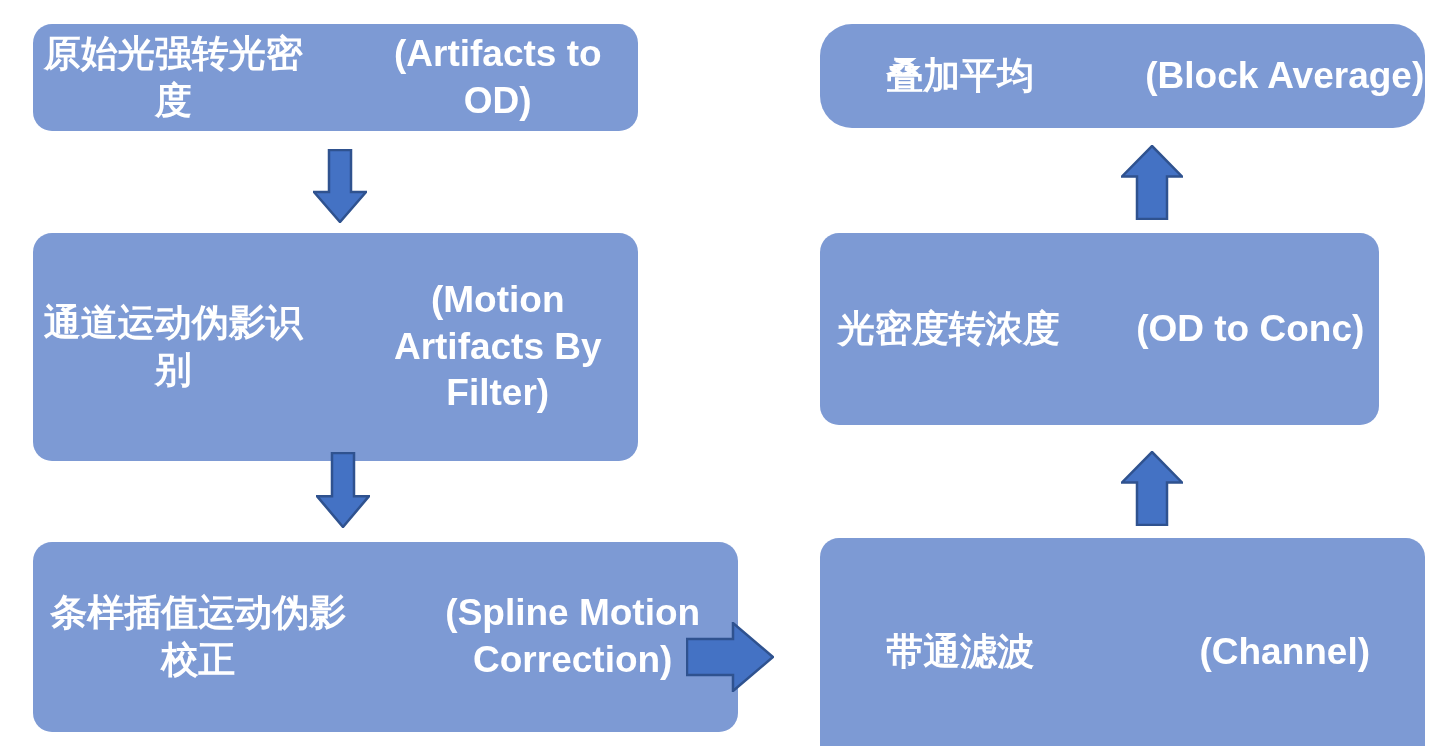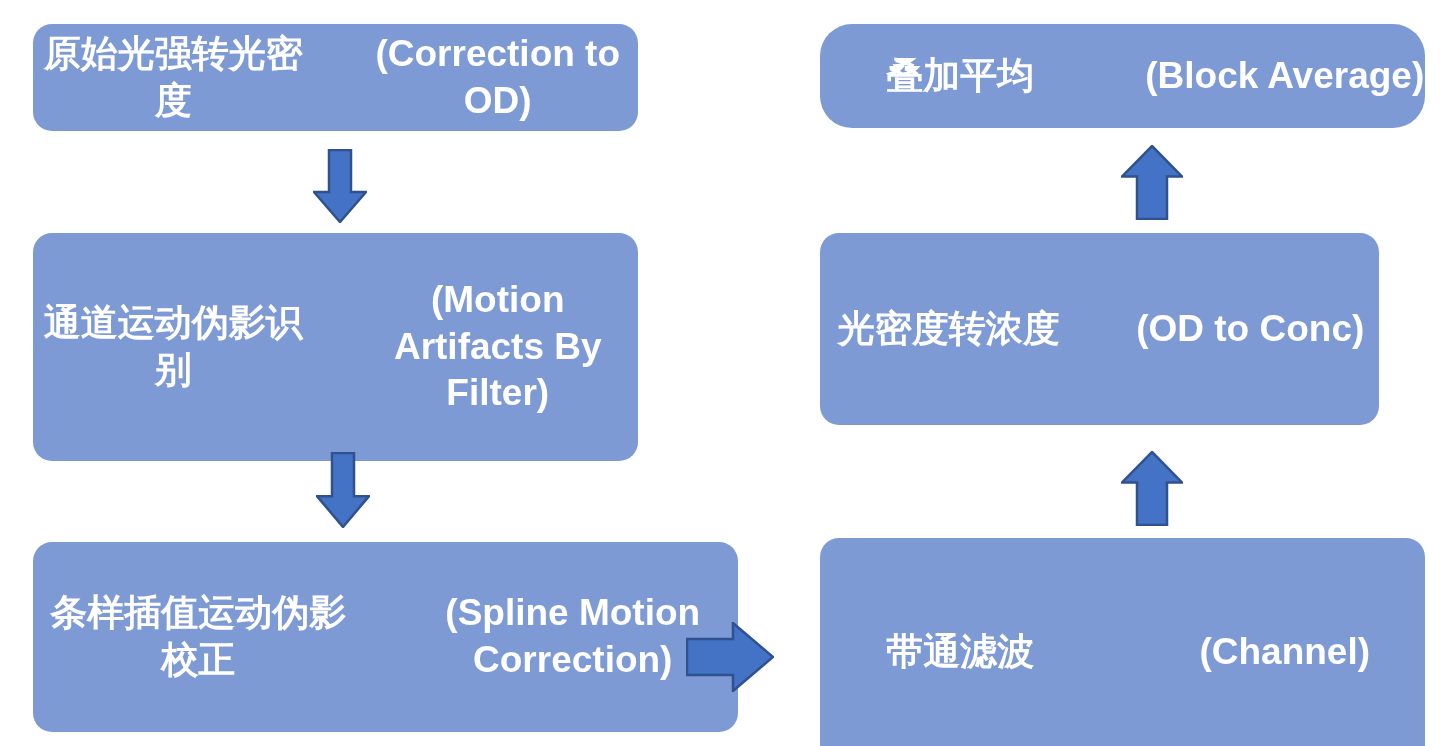--- a/index.html
+++ b/index.html
@@ -54,21 +54,21 @@
   .arrow-up-1   { left: 1121px; top: 451px; width: 62px; height: 75px; }
   .arrow-up-2   { left: 1121px; top: 145px; width: 62px; height: 75px; }
 </style>
 </head>
 <body>
 
 <div class="canvas">
 
   <div class="box box-1">
     <div class="zh">原始光强转光密度</div>
-    <div class="en">(Correction to OD)</div>
+    <div class="en">(Artifacts to OD)</div>
   </div>
 
   <div class="box box-2">
     <div class="zh">通道运动伪影识别</div>
     <div class="en">(Motion Artifacts By Filter)</div>
   </div>
 
   <div class="box box-3">
     <div class="zh">条样插值运动伪影校正</div>
     <div class="en">(Spline Motion Correction)</div>

